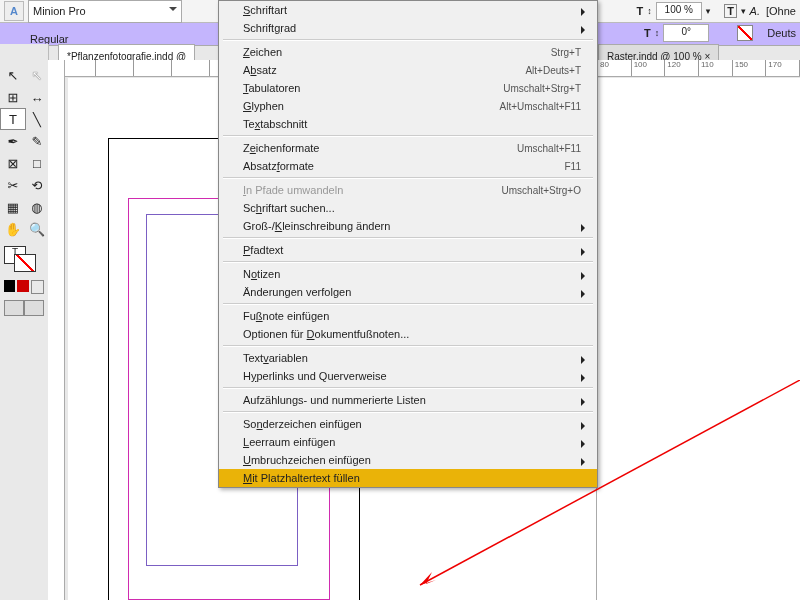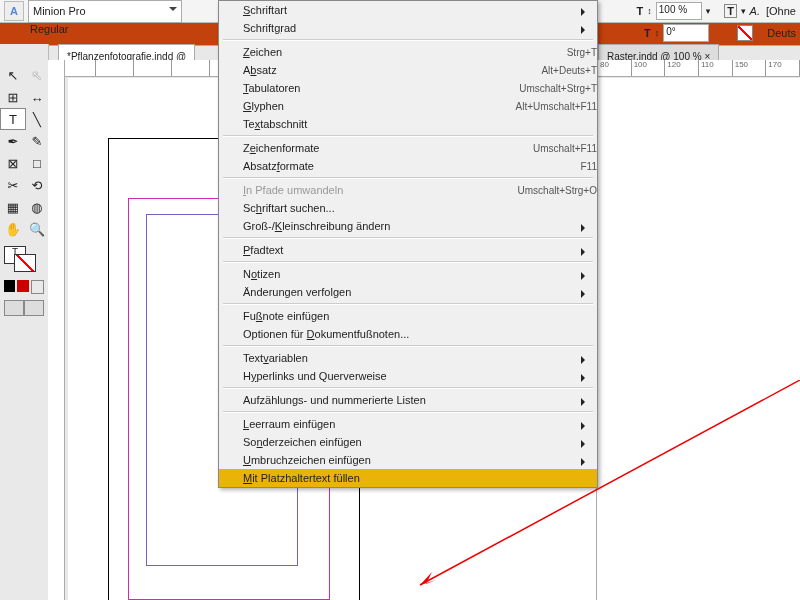--- a/index.html
+++ b/index.html
@@ -1,48 +1,48 @@
 <!DOCTYPE html>
 <html><head>
 <meta charset="utf-8">
 <style>
 html,body{margin:0;padding:0;width:800px;height:600px;overflow:hidden;font-family:Tahoma,Arial,sans-serif;font-size:11px;background:#e8e8e8;color:#222}
 .topbar{display:flex;align-items:center;height:22px;background:#f4f4f4;border-bottom:1px solid #bbb;padding:0 4px;gap:4px}
 .topbar .sel{border:1px solid #aaa;background:#fff;height:16px;padding:4px 18px 1px 4px;position:relative;font-size:11px}
 .topbar .sel:after{content:"";position:absolute;right:4px;top:6px;border:4px solid transparent;border-top-color:#444}
 .topbar .ico{width:18px;height:18px;border:1px solid #bbb;background:#eee;display:flex;align-items:center;justify-content:center}
 .topbar .spacer{flex:1}
-.row2{display:flex;align-items:flex-start;height:22px;background:#c2410c;border-bottom:1px solid #aaa;padding:0 4px;gap:4px}
+.row2{display:flex;align-items:flex-end;height:22px;background:#c4b5fd;border-bottom:1px solid #aaa;padding:0 4px;gap:4px}
 .panel-left{position:absolute;left:0;top:44px;width:48px;bottom:0;background:#e9e9e9;border-right:1px solid #bbb}
 .tools{display:grid;grid-template-columns:24px 24px;gap:0;padding:20px 0 0 0}
 .tool{width:24px;height:20px;border:1px solid transparent;display:flex;align-items:center;justify-content:center;font-size:13px}
 .ruler-h{position:absolute;left:58px;right:0;top:60px;height:16px;background:#fff;border-bottom:1px solid #aaa;font-size:8px;overflow:hidden}
 .ruler-v{position:absolute;left:48px;top:60px;width:16px;bottom:0;background:#fff;border-right:1px solid #aaa}
 .doc-tabs{position:absolute;left:58px;top:44px;height:18px;display:flex;gap:0}
 .tab{background:#ddd;border:1px solid #aaa;padding:6px 8px 1px;font-size:10px}
 .tab.active{background:#fff}
 .canvas{position:absolute;left:68px;top:78px;right:0;bottom:0;background:#fff}
 .page-edge{position:absolute;left:40px;top:60px;width:250px;height:480px;border:1px solid #000}
 .margin{position:absolute;left:60px;top:120px;width:200px;height:400px;border:1px solid #d02bb0}
 .textframe{position:absolute;left:78px;top:136px;width:150px;height:350px;border:1px solid #7b5fc3}
 .menu{position:absolute;left:218px;top:0;width:378px;background:#f0f0f0;border:1px solid #888;box-shadow:2px 2px 4px rgba(0,0,0,.3);z-index:100}
-.mi{display:flex;justify-content:space-between;align-items:center;padding:3px 0 3px 24px;font-size:11px;position:relative}
+.mi{display:flex;justify-content:space-between;align-items:center;padding:3px 16px 3px 24px;font-size:11px;position:relative}
 .mi.highlight{background:#eab308}
 .mi .arrow:after{content:"";border:4px solid transparent;border-left-color:#222;position:absolute;right:8px;top:7px}
 .mi.disabled{color:#999}
 .sep{height:1px;background:#ccc;margin:2px 4px;border-bottom:1px solid #fff}
 .under{text-decoration:underline;text-decoration-color:inherit}
 .sc{color:#555;font-size:10px}
 .ruler-ticks{display:flex;height:100%}
 .tick{width:35px;border-right:1px solid #999;font-size:8px;color:#666;position:relative;padding-left:2px}
 .tab2{position:absolute;left:598px;top:44px;height:18px}
 .doc2-ruler{position:absolute;left:598px;right:0;top:60px;height:16px;background:#fff;border-bottom:1px solid #aaa}
 .arrow-line{position:absolute;left:400px;top:380px;width:400px;height:220px;z-index:200;pointer-events:none}
 .rt{position:absolute;right:0;top:0;display:flex;align-items:center;height:22px;gap:4px;padding:0 4px}
-.rt .fld{border:1px solid #aaa;background:#fff;width:40px;height:14px;padding:1px 2px;font-size:10px;}
+.rt .fld{border:1px solid #aaa;background:#fff;width:40px;height:14px;padding:1px 2px;font-size:10px;text-align:center}
 .swcol{width:14px;height:14px;background:#fff;border:1px solid #888;position:relative}
 .swcol.red:after{content:"";position:absolute;inset:0;background:linear-gradient(45deg,transparent 45%,red 45%,red 55%,transparent 55%)}
 </style>
 </head>
 <body>
 
 <div class="topbar">
   <div class="ico" style="color:#5588cc;font-weight:bold">A</div>
   <div class="sel" style="width:130px">Minion Pro</div>
   <div class="spacer"></div>
@@ -226,25 +226,25 @@
       <span>H<span class="under">y</span>perlinks und Querverweise</span>
       <span class="arrow"></span>
     </div>
   <div class="sep"></div>
   <div class="mi">
       <span>Aufzählungs- und nummerierte Listen</span>
       <span class="arrow"></span>
     </div>
   <div class="sep"></div>
   <div class="mi">
+      <span>So<span class="under">n</span>derzeichen einfügen</span>
+      <span class="arrow"></span>
+    </div>
+  <div class="mi">
       <span><span class="under">L</span>eerraum einfügen</span>
-      <span class="arrow"></span>
-    </div>
-  <div class="mi">
-      <span>So<span class="under">n</span>derzeichen einfügen</span>
       <span class="arrow"></span>
     </div>
   <div class="mi">
       <span><span class="under">U</span>mbruchzeichen einfügen</span>
       <span class="arrow"></span>
     </div>
   <div class="mi highlight">
       <span><span class="under">M</span>it Platzhaltertext füllen</span>
     </div>
 </div>

